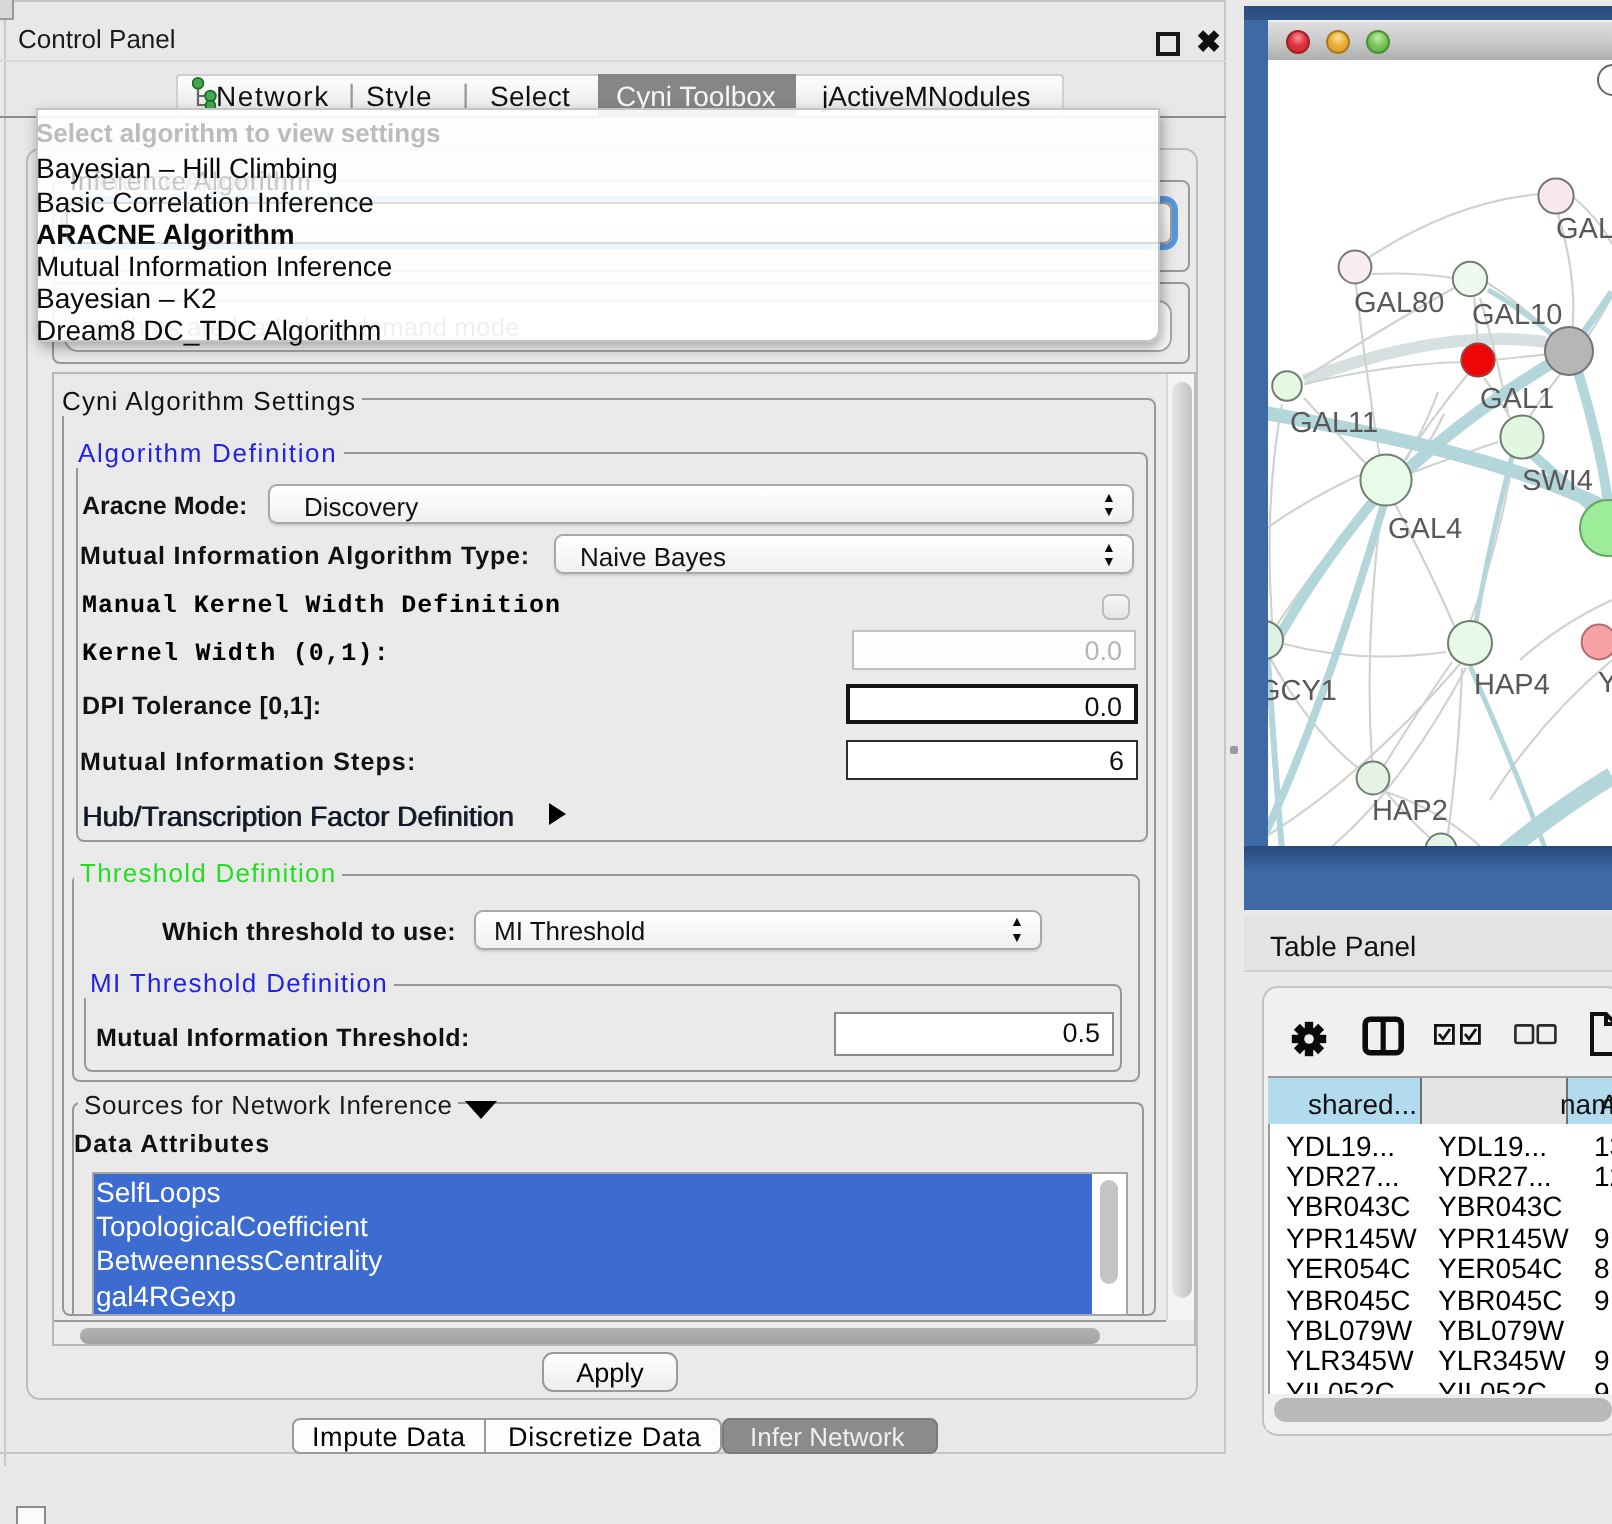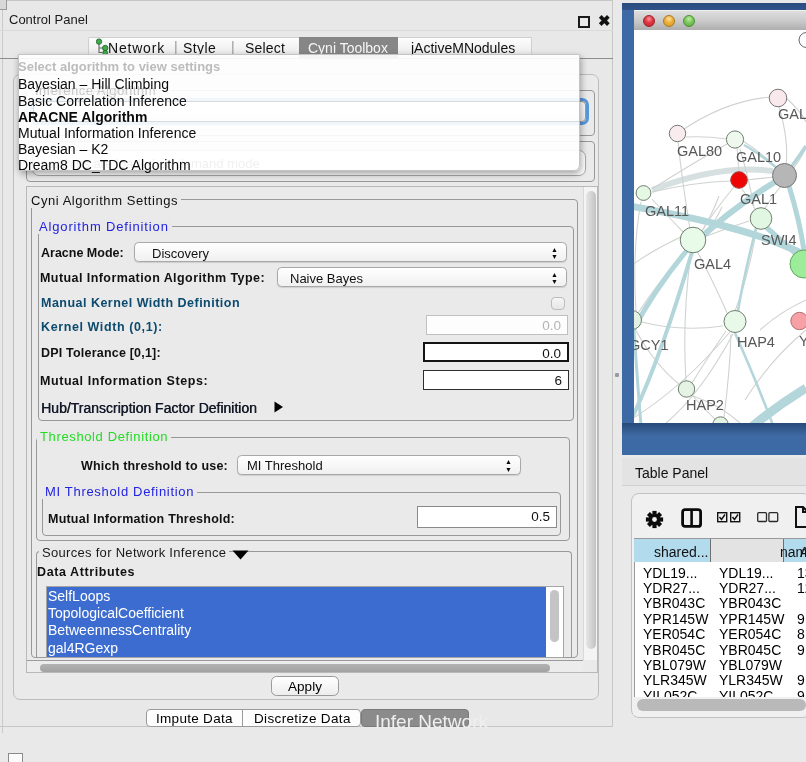--- a/index.html
+++ b/index.html
@@ -2,21 +2,21 @@
 <html><head>
 <meta charset="utf-8">
 <style>
 html,body{margin:0;padding:0;}
 body{width:806px;height:762px;overflow:hidden;position:relative;
   font-family:"Liberation Sans",sans-serif;background:#e9e9e9;}
 .abs{position:absolute;}
 .lbl{position:absolute;font-size:14px;color:#111;white-space:nowrap;}
 .fl{position:absolute;font-size:12.5px;font-weight:bold;color:#111;white-space:nowrap;}
 .b{font-weight:bold;}
-.gray{color:#0c4a6e;}
+.gray{color:#000000;font-family:Liberation Mono, monospace;}
 .combo{position:absolute;background:linear-gradient(#ffffff,#f0f0f0);
   border:1px solid #a8a8a8;border-radius:4.5px;box-sizing:border-box;box-shadow:0 1px 1px rgba(0,0,0,0.12);}
 .combo .ctext{position:absolute;left:10px;top:2.5px;font-size:13px;color:#111;}
 .spin{position:absolute;right:7px;top:2.5px;width:9px;font-size:7px;line-height:7.5px;
   color:#0a0a0a;text-align:center;}
 .field{position:absolute;background:#fff;box-sizing:border-box;
   font-size:13.5px;color:#111;text-align:right;padding:2px 6px 0 0;}
 .grp{position:absolute;border:1px solid #989898;border-radius:4px;box-sizing:border-box;}
 .gtitle{position:absolute;font-size:13px;background:#e9e9e9;padding:0 3px;white-space:nowrap;}
 </style>
@@ -139,21 +139,21 @@
 <div class="abs" style="left:549.5px;top:590px;width:9px;height:52px;background:#c4c4c4;border-radius:4.5px;"></div>
 
 <div class="abs" style="left:271px;top:676px;width:68px;height:20px;background:linear-gradient(#ffffff,#ededed);
   border:1px solid #9a9a9a;border-radius:5.5px;box-sizing:border-box;text-align:center;font-size:13.5px;padding-top:2px;">Apply</div>
 
 <div class="abs" style="left:146px;top:709px;width:215px;height:18px;background:#fdfdfd;border:1px solid #9a9a9a;border-radius:4px;box-sizing:border-box;"></div>
 <div class="abs" style="left:242px;top:709px;width:1px;height:18px;background:#9a9a9a;"></div>
 <div class="abs" style="left:156px;top:711px;font-size:13.5px;letter-spacing:0.3px;white-space:nowrap;">Impute Data</div>
 <div class="abs" style="left:254px;top:711px;font-size:13.5px;letter-spacing:0.35px;white-space:nowrap;">Discretize Data</div>
 <div class="abs" style="left:361px;top:709px;width:108px;height:18px;background:#8b8b8b;border:1px solid #7a7a7a;border-radius:4px;box-sizing:border-box;"></div>
-<div class="abs" style="left:375px;top:711px;font-size:19px;color:#efefef;white-space:nowrap;">Infer Network</div>
+<div class="abs" style="left:375px;top:711px;font-size:13px;color:#efefef;white-space:nowrap;">Infer Network</div>
 
 <div class="abs" style="left:8px;top:753px;width:13px;height:12px;background:#fbfbfb;border:1px solid #8a8a8a;"></div>
 
 <div class="abs" style="left:615px;top:373px;width:4px;height:4px;background:#9a9aa5;border-radius:1px;"></div>
 
 <div class="abs" style="left:622px;top:3px;width:184px;height:452px;background:linear-gradient(#2a4c7c 0px,#30538a 7px,#3d6aa4 7px,#3d6aa4 100%);box-sizing:border-box;"></div>
 <div class="abs" style="left:634px;top:10px;width:172px;height:21px;background:linear-gradient(#dedede,#c8c8c8 55%,#aeaeae);border-top:1px solid #efefef;border-bottom:1px solid #8f8f8f;box-sizing:border-box;"></div>
 <div class="abs" style="left:643px;top:15px;width:12px;height:12px;border-radius:50%;background:radial-gradient(circle at 50% 30%,#f5969b 0%,#e03540 45%,#c12830 100%);border:1px solid #9e2127;box-sizing:border-box;"></div>
 <div class="abs" style="left:662.5px;top:15px;width:12px;height:12px;border-radius:50%;background:radial-gradient(circle at 50% 30%,#fbe29a 0%,#eeaf3a 45%,#d8981f 100%);border:1px solid #a87a20;box-sizing:border-box;"></div>
 <div class="abs" style="left:682.5px;top:15px;width:12px;height:12px;border-radius:50%;background:radial-gradient(circle at 50% 30%,#c0eda0 0%,#7cc85e 45%,#57a93c 100%);border:1px solid #4e8f35;box-sizing:border-box;"></div>

